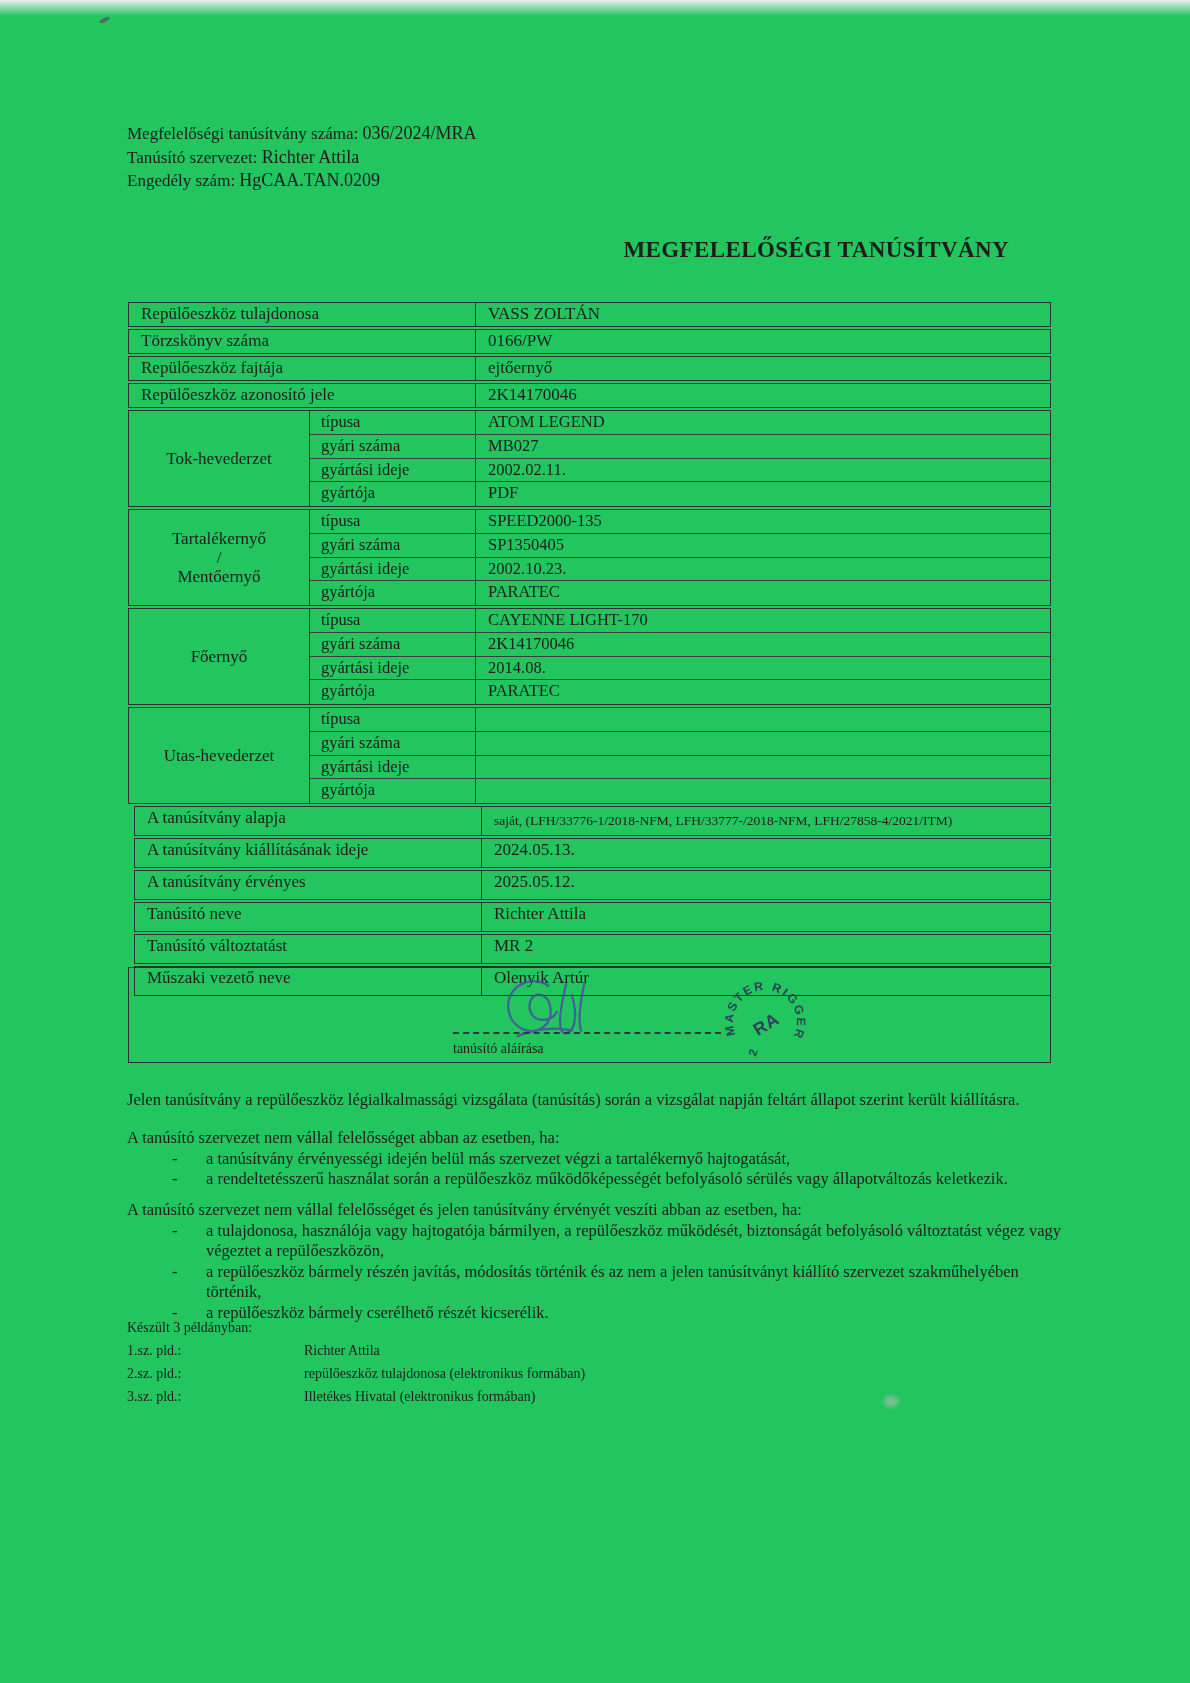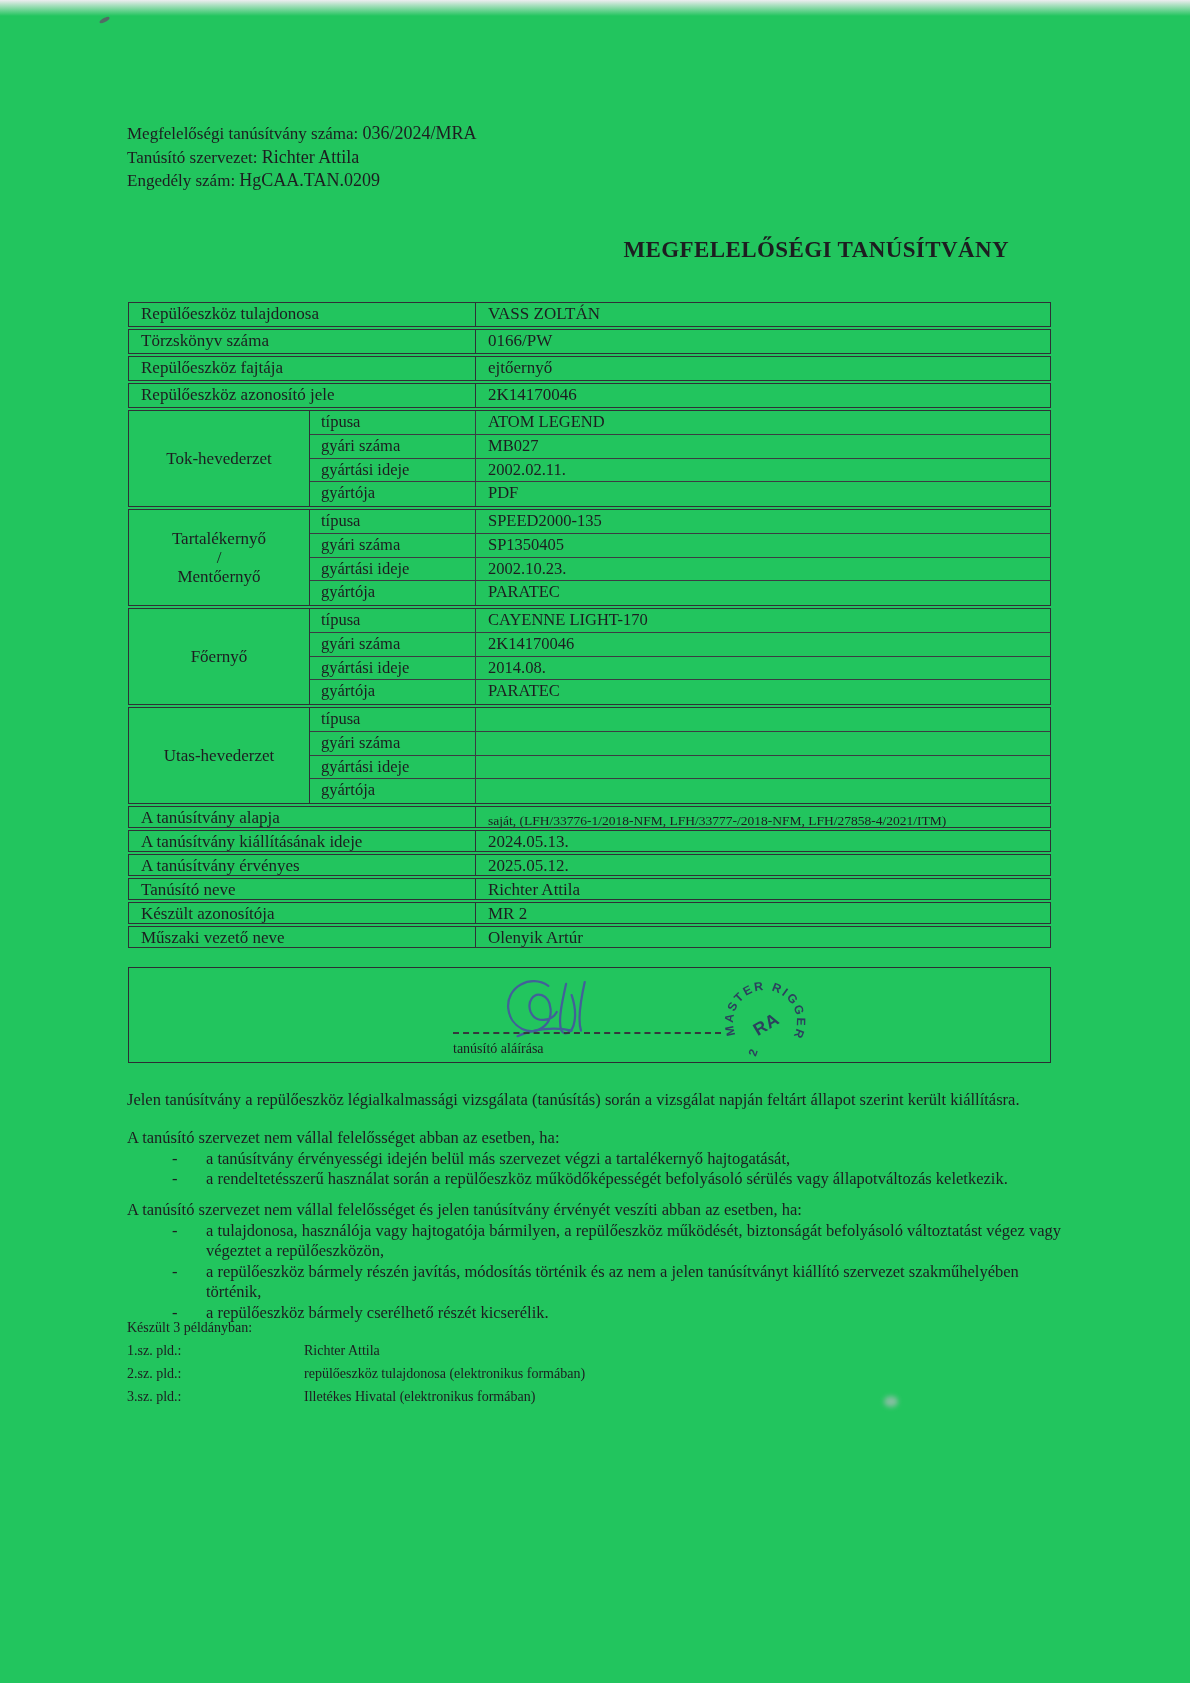--- a/index.html
+++ b/index.html
@@ -21,21 +21,21 @@
   .hdr .v{font-size:18px;}
 
   
   .title{position:absolute;left:128px;top:237px;width:923px;text-align:right;}
   .title span{position:relative;left:-42px;font-weight:bold;font-size:23px;letter-spacing:.4px;}
 
   
   .tbl{position:absolute;left:128px;top:302px;width:923px;}
   .trow{box-sizing:border-box;border:1.4px solid #2f3136;margin-bottom:2px;display:flex;}
   .h27{height:25px;}
-  .h22{height:22px;}
+  .h22{height:30px;margin-left:6px;}
   .lab{box-sizing:border-box;width:347px;border-right:1.4px solid #2f3136;
        padding:1px 0 0 12px;font-size:17px;line-height:20px;white-space:nowrap;}
   .val{box-sizing:border-box;flex:1;padding:1px 0 0 12px;font-size:17px;line-height:20px;white-space:nowrap;}
   .val.small{font-size:13.5px;padding-top:4px;}
   .sec .grp{box-sizing:border-box;width:181px;border-right:1.4px solid #2f3136;
        display:flex;flex-direction:column;justify-content:center;align-items:center;
        font-size:17px;line-height:19px;text-align:center;}
   .subs{flex:1;display:flex;flex-direction:column;}
   .srow{display:flex;height:23.75px;box-sizing:border-box;border-bottom:1px solid #3a3d42;}
   .srow:last-child{border-bottom:none;}
@@ -219,21 +219,21 @@
     </div>
     <div class="trow h22">
       <div class="lab">A tanúsítvány érvényes</div>
       <div class="val">2025.05.12.</div>
     </div>
     <div class="trow h22">
       <div class="lab">Tanúsító neve</div>
       <div class="val">Richter Attila</div>
     </div>
     <div class="trow h22">
-      <div class="lab">Készült azonosítója</div>
+      <div class="lab">Tanúsító változtatást</div>
       <div class="val">MR 2</div>
     </div>
     <div class="trow h22">
       <div class="lab">Műszaki vezető neve</div>
       <div class="val">Olenyik Artúr</div>
     </div>
   </div>
 
   <div class="sig">
     <svg class="sig-ink" viewBox="0 0 150 82">

